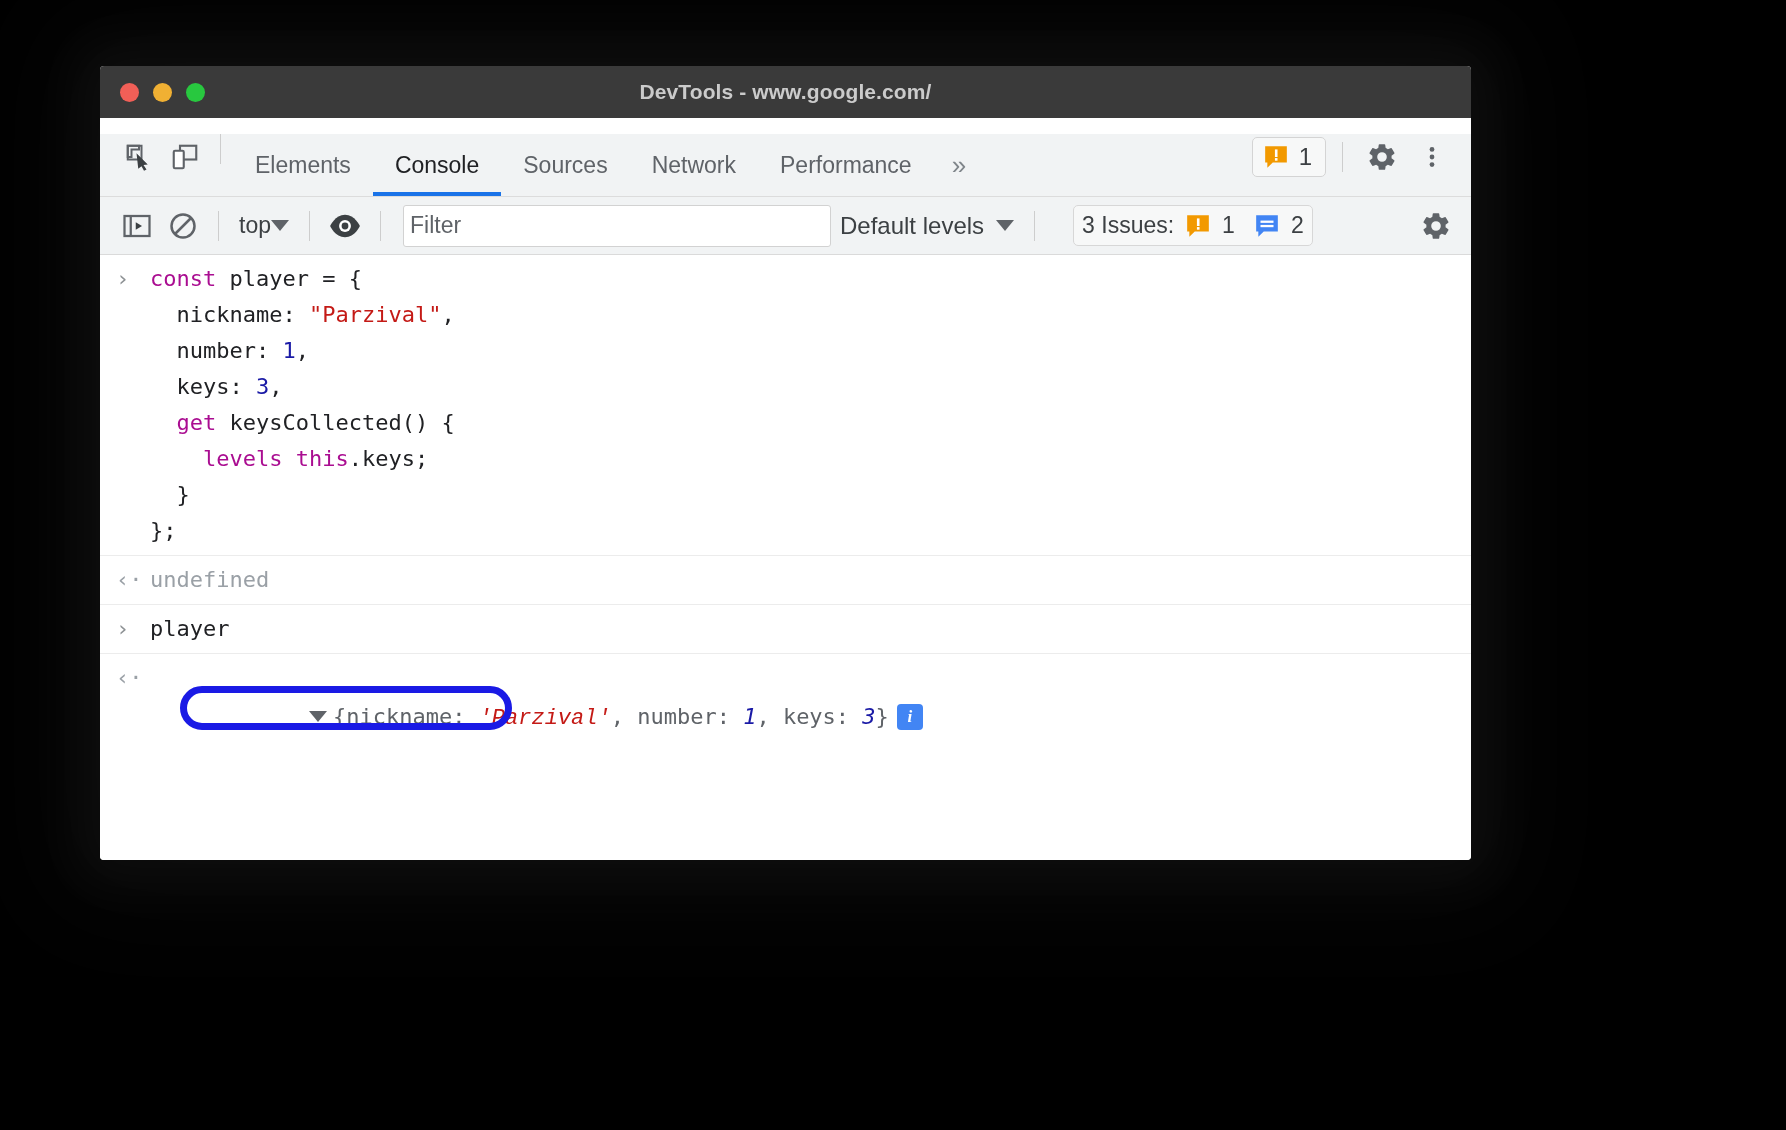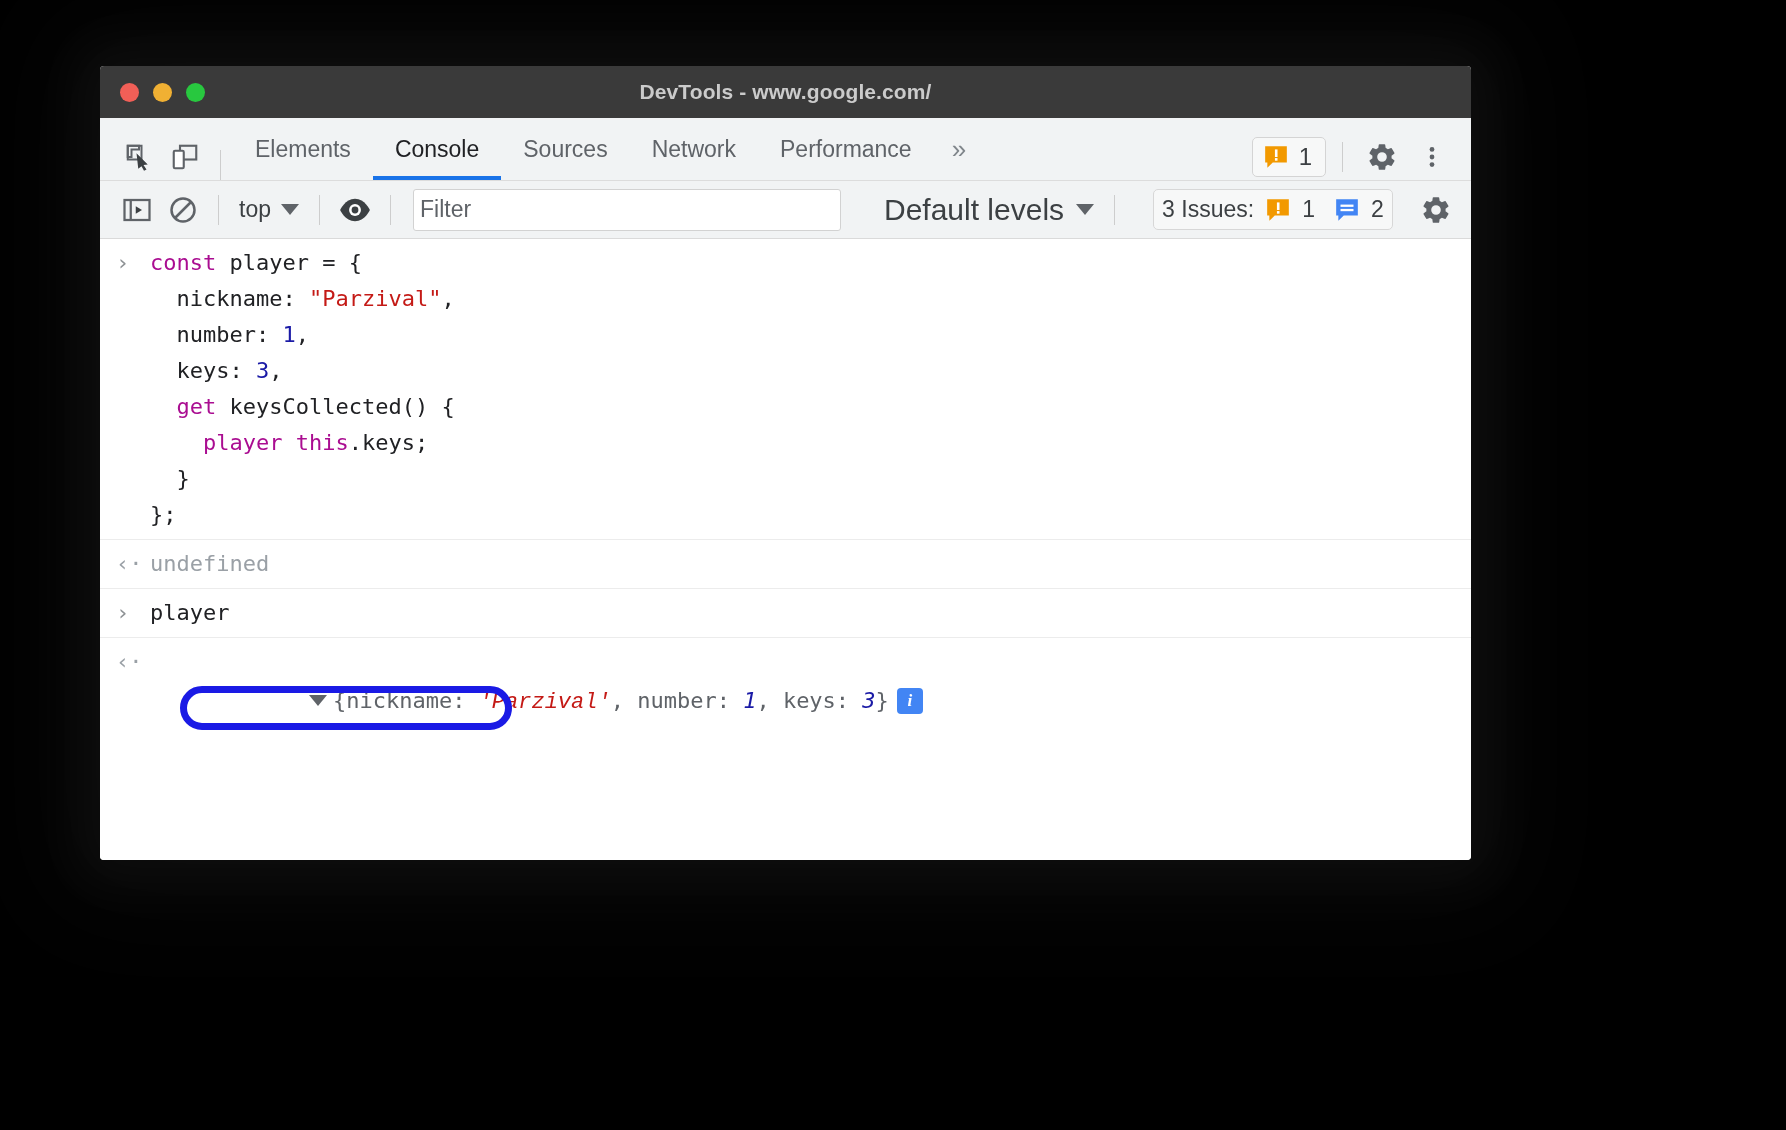--- a/index.html
+++ b/index.html
@@ -46,23 +46,24 @@
     color: #cbcbcb;
     font-size: 21px;
     font-weight: bold;
     letter-spacing: 0.1px;
   }
   
   .tabbar {
     height: 63px;
     background: #f1f3f4;
     display: flex;
-    align-items: flex-end;
+    align-items: flex-start;
     border-bottom: 1px solid #dcdcdc;
     padding-left: 16px;
+    margin-top: 16px;
   }
   .icon-btn {
     width: 46px; height: 46px;
     display: flex; align-items: center; justify-content: center;
     border-radius: 4px;
   }
   .vsep {
     width: 1px; height: 30px;
     background: #cdcdcd;
     margin: 0 12px;
@@ -103,21 +104,21 @@
   
   .console-toolbar {
     height: 58px;
     background: #f1f3f4;
     display: flex;
     align-items: center;
     border-bottom: 1px solid #dadada;
     padding: 0 12px 0 14px;
   }
   .ctx-select {
-    display: flex; align-items: center; gap: 10px;
+    display: flex; align-items: center; 
     font-size: 23px; color: #3c4043;
     padding: 0 8px;
   }
   .caret {
     width: 0; height: 0;
     border-left: 9px solid transparent;
     border-right: 9px solid transparent;
     border-top: 11px solid #5f6368;
   }
   .filter-input {
@@ -127,22 +128,22 @@
     border: 1px solid #d2d2d2;
     border-radius: 3px;
     display: flex; align-items: center;
     padding: 0 6px;
     font-size: 23px;
     color: #5f6368;
     margin-left: 10px;
   }
   .levels {
     display: flex; align-items: center; gap: 12px;
-    font-size: 30px; color: #3c4043;
-    margin-left: 43px;
+    font-size: 24px; color: #3c4043;
+    margin-left: 9px;
     white-space: nowrap;
   }
   .issues-pill {
     display: flex; align-items: center; gap: 11px;
     border: 1px solid #d7d7d7;
     border-radius: 5px;
     background: #f7f8f8;
     padding: 6px 8px;
     margin-left: 26px;
     white-space: nowrap;
@@ -354,21 +355,21 @@
 
     <div class="console-body">
 
       <div class="msg">
         <div class="gutter in">›</div>
         <div class="code"><span class="mag">const</span><span class="plain"> player = {</span>
 <span class="plain">  nickname: </span><span class="str">"Parzival"</span><span class="plain">,</span>
 <span class="plain">  number: </span><span class="num">1</span><span class="plain">,</span>
 <span class="plain">  keys: </span><span class="num">3</span><span class="plain">,</span>
 <span class="mag">  get</span><span class="plain"> keysCollected() {</span>
-<span class="mag">    player this</span><span class="plain">.keys;</span>
+<span class="mag">    levels this</span><span class="plain">.keys;</span>
 <span class="plain">  }</span>
 <span class="plain">};</span></div>
       </div>
 
       <div class="msg">
         <div class="gutter out">‹·</div>
         <div class="undef">undefined</div>
       </div>
 
       <div class="msg">

